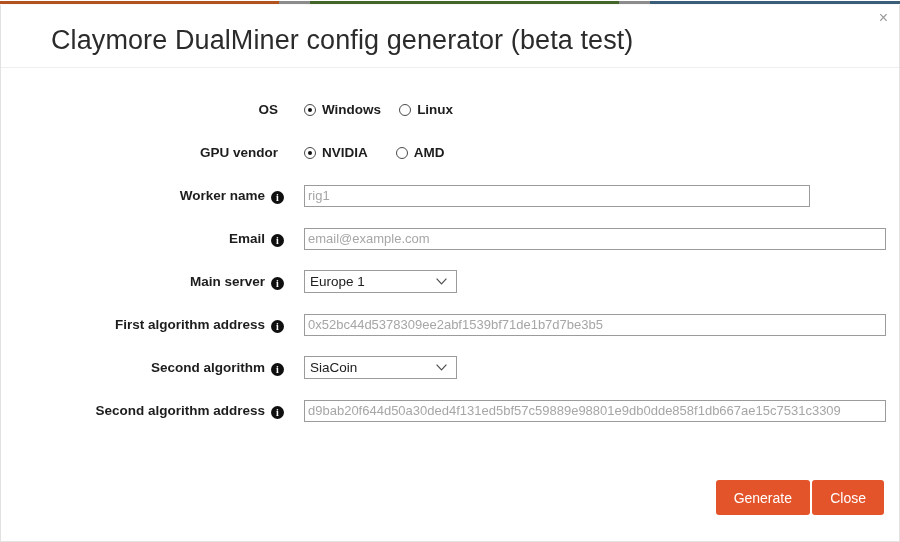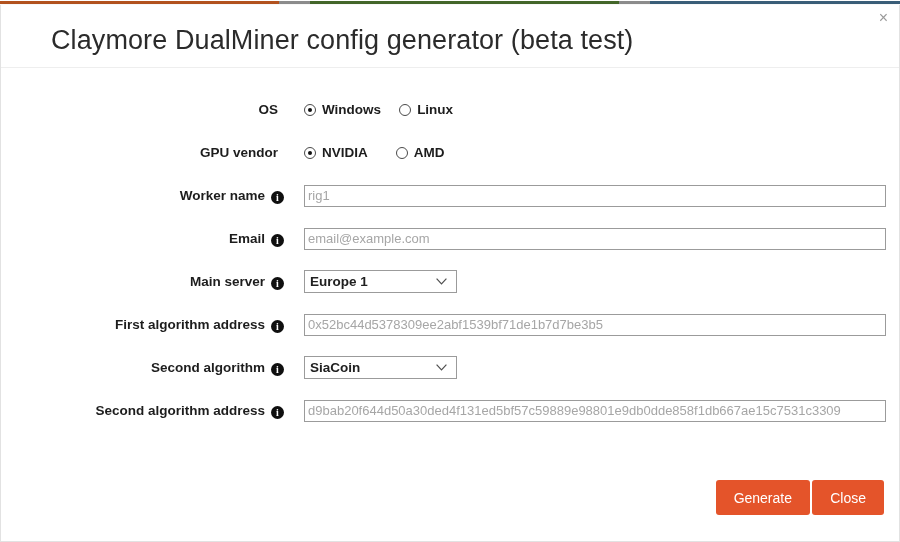--- a/index.html
+++ b/index.html
@@ -145,21 +145,20 @@
 
   
   .select-box {
     position: relative;
     width: 153px; height: 23px;
     border: 1px solid #9b9b9b;
     background: #ffffff;
     display: flex;
     align-items: center;
     cursor: pointer;
-    font-weight: bold;
   }
   .select-value {
     font-size: 13.5px;
     color: #202020;
     padding-left: 5px;
     white-space: nowrap;
   }
   .select-chevron {
     position: absolute;
     right: 9px; top: 7px;
@@ -237,21 +236,21 @@
                 <span>AMD</span>
               </label>
             </div>
           </div>
         </div>
       </div>
       <div class="form-row-wrap">
         <div class="form-row">
           <div class="row-label"><span class="label-text">Worker name</span><span class="info-icon">i</span></div>
           <div class="row-control">
-            <input type="text" class="text-input" placeholder="rig1" style="width: 582px;">
+            <input type="text" class="text-input" placeholder="rig1" style="width: 506px;">
           </div>
         </div>
       </div>
       <div class="form-row-wrap">
         <div class="form-row">
           <div class="row-label"><span class="label-text">Email</span><span class="info-icon">i</span></div>
           <div class="row-control">
             <input type="text" class="text-input" placeholder="email@example.com" style="width: 582px;">
           </div>
         </div>

